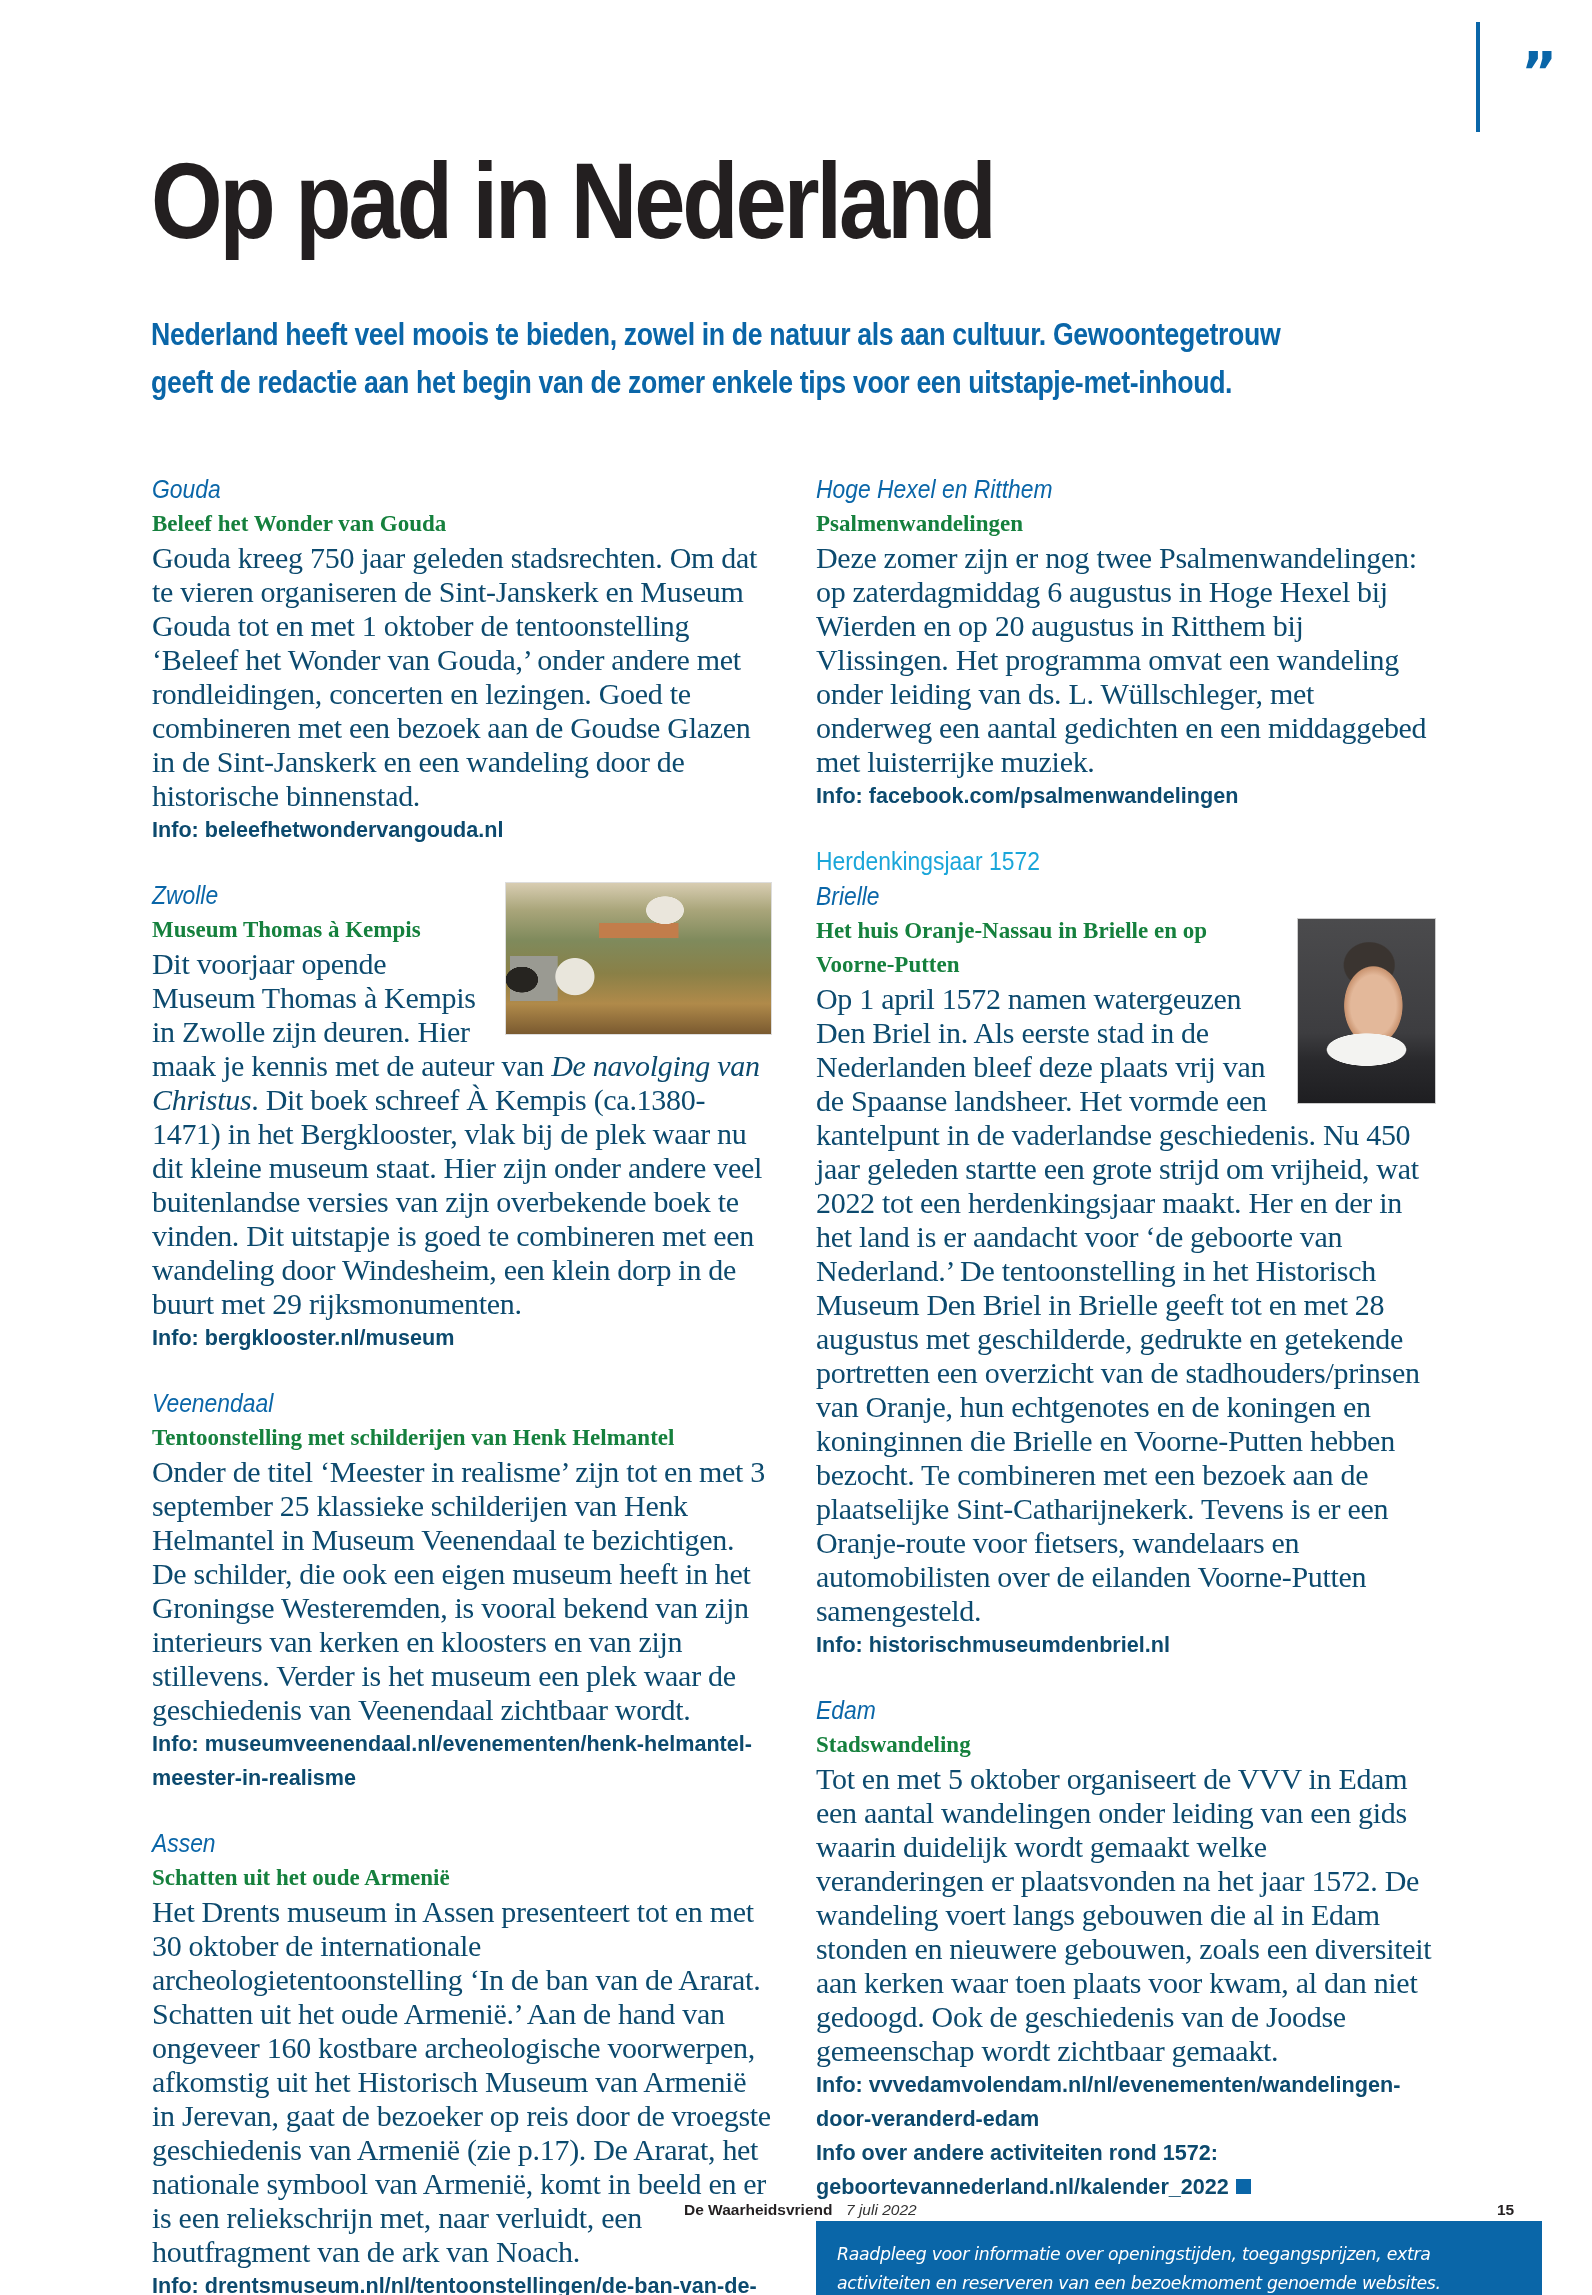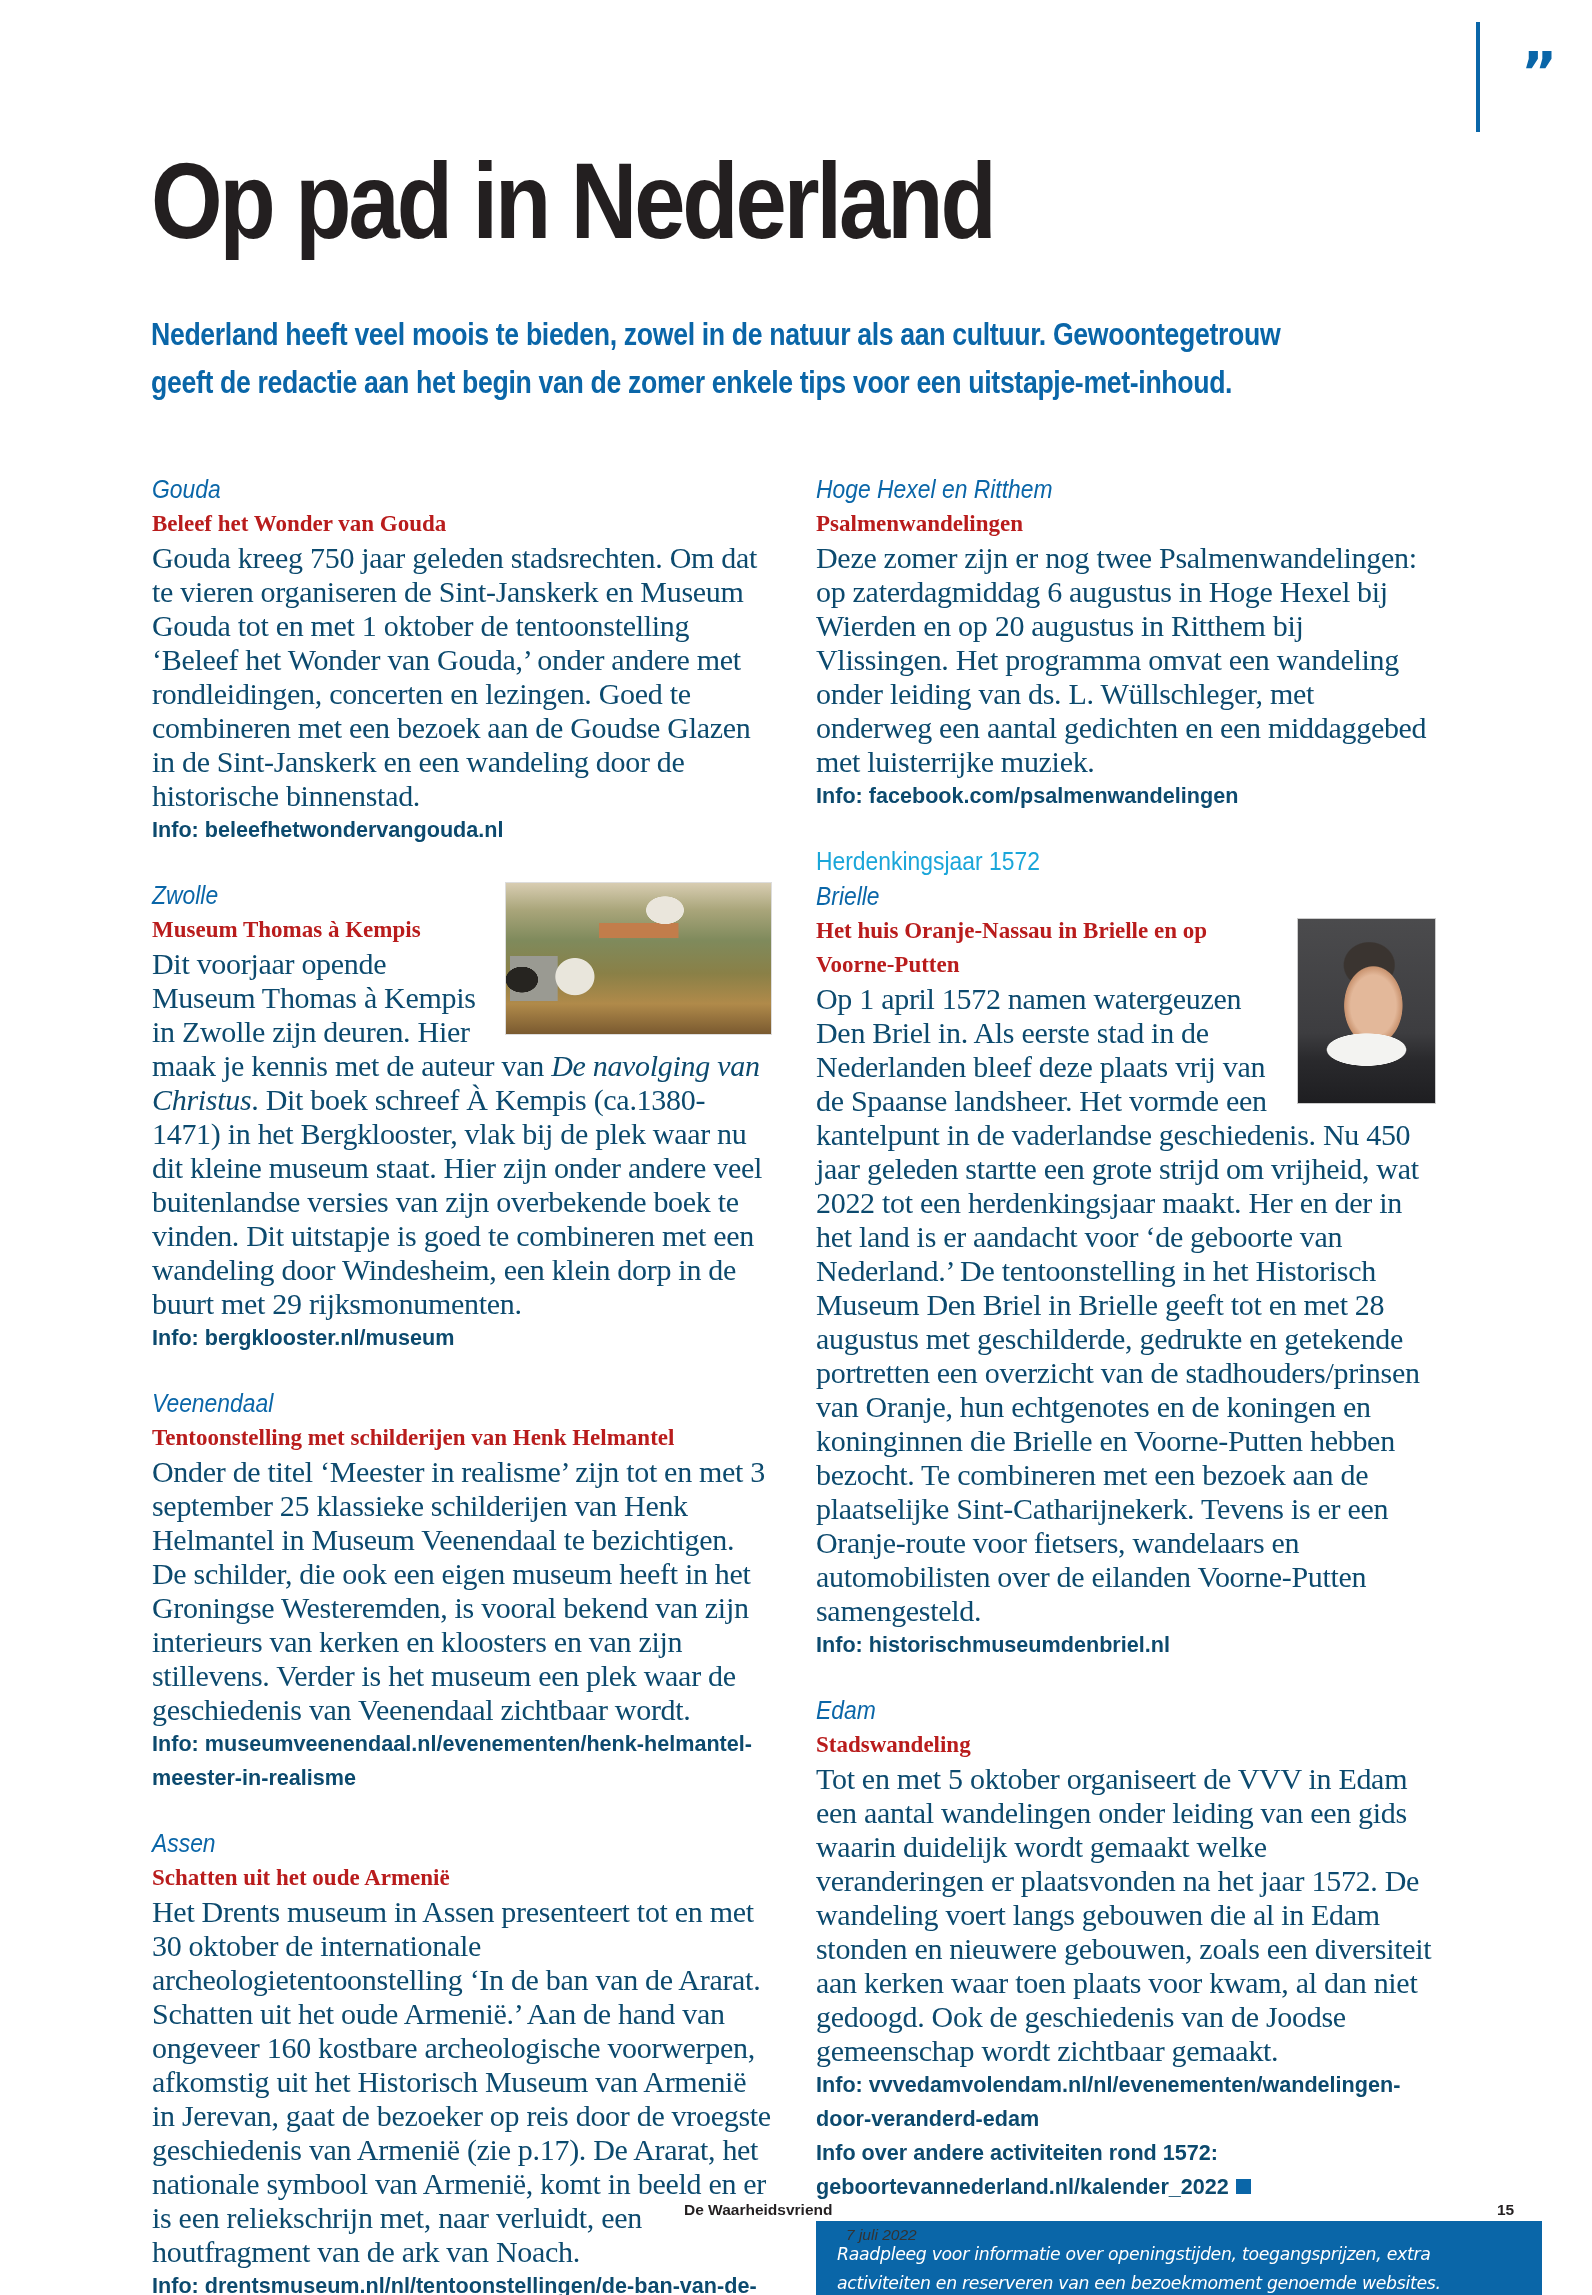--- a/index.html
+++ b/index.html
@@ -15,21 +15,21 @@
 
     .col { position: absolute; top: 472px; width: 620px; }
     .col-left { left: 152px; }
     .col-right { left: 816px; }
 
     .section { margin-bottom: 31px; }
     .section::after { content: ""; display: block; clear: both; }
 
     .place { font-family: "Liberation Sans", "DejaVu Sans", sans-serif; font-style: italic; font-size: 26px; line-height: 35px; color: #0a66a8; transform: scaleX(0.88); transform-origin: left center; white-space: nowrap; }
     .kicker { font-family: "Liberation Sans", "DejaVu Sans", sans-serif; font-size: 26px; line-height: 35px; color: #1aa6d9; transform: scaleX(0.88); transform-origin: left center; white-space: nowrap; }
-    .sub { font-weight: bold; font-size: 23px; line-height: 34px; color: #b91c1c; }
+    .sub { font-weight: bold; font-size: 23px; line-height: 34px; color: #15803d; }
     .body { font-size: 30px; line-height: 34px; color: #0c4a6e; text-align: left; letter-spacing: -0.3px; }
     .body em { font-style: italic; }
     .info { font-family: "Liberation Sans", "DejaVu Sans", sans-serif; font-weight: bold; font-size: 21.6px; line-height: 34px; color: #0c4a6e; word-break: break-word; }
 
     .end-mark { display: inline-block; width: 14.7px; height: 14.7px; background: #0a66a8; margin-left: 7px; vertical-align: 0px; }
 
     .img-painting { float: right; width: 267px; height: 153px; margin: 3.5px 0 8.6px 15.5px; border: 0.9px solid #ddd;
       background:
         radial-gradient(ellipse 18% 30% at 26% 62%, #e9e6dc 0 40%, transparent 42%),
         radial-gradient(ellipse 10% 14% at 6% 64%, #262420 0 60%, transparent 62%),
@@ -41,21 +41,21 @@
       background:
         radial-gradient(ellipse 46% 14% at 50% 71%, #f3f3f1 0 62%, transparent 64%),
         radial-gradient(ellipse 30% 30% at 55% 47%, #e3b89a 0 55%, #c9936f 70%, transparent 72%),
         radial-gradient(ellipse 33% 22% at 52% 25%, #3a3430 0 55%, transparent 58%),
         linear-gradient(180deg, #4b4b4d 0%, #3d3d40 62%, #2a2a2d 76%, #1e1e21 100%); }
 
     .notice { margin-top: 10.4px; width: 726px; height: 95px; background: #0a66a8; padding: 19px 21px; font-family: "DejaVu Sans", "Liberation Sans", sans-serif; font-style: italic; font-size: 17.3px; line-height: 28.5px; color: #ffffff; letter-spacing: -0.3px; }
 
     .footer { position: absolute; top: 2201px; left: 0; width: 1592px; font-family: "Liberation Sans", "DejaVu Sans", sans-serif; font-size: 15.5px; color: #231f20; }
     .footer .pub { position: absolute; left: 684px; font-weight: bold; }
-    .footer .date { position: absolute; left: 846px; font-style: italic; color: #333; margin-top: 25px; }
+    .footer .date { position: absolute; left: 846px; font-style: italic; color: #333; }
     .footer .pagenum { position: absolute; left: 1497px; font-weight: bold; text-align: center; }
   </style>
 </head>
 <body>
 
 <div class="quote-rule"></div>
 <div class="quote-mark">”</div>
 
 <h1 class="page-title">Op pad in Nederland</h1>
 <p class="lead">Nederland heeft veel moois te bieden, zowel in de natuur als aan cultuur. Gewoontegetrouw geeft de redactie aan het begin van de zomer enkele tips voor een uitstapje-met-inhoud.</p>

